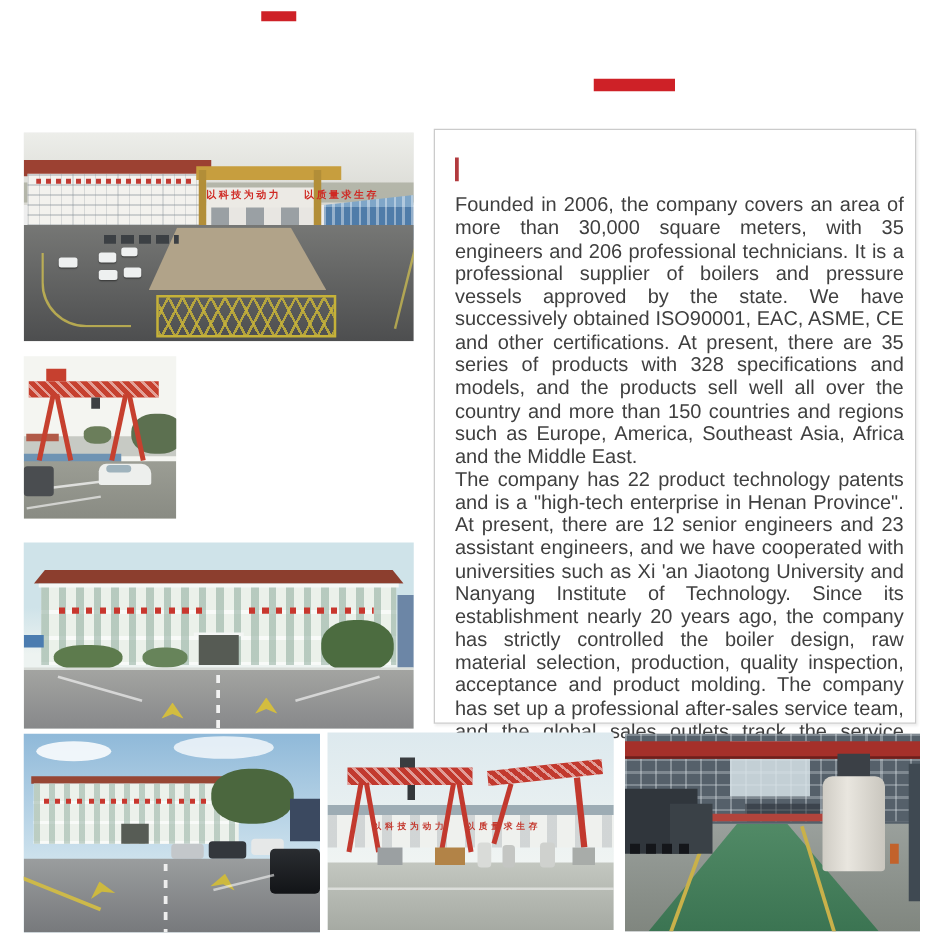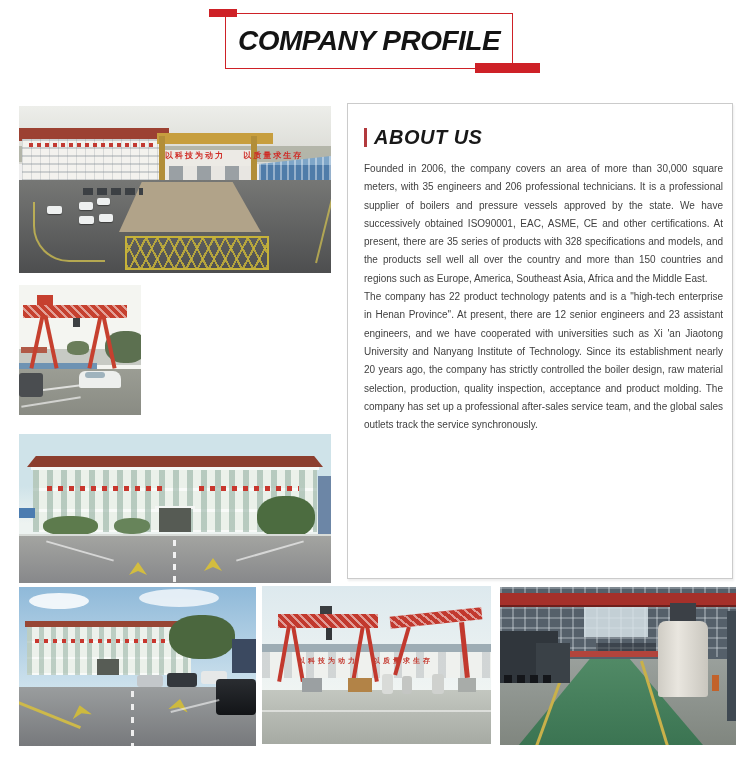--- a/index.html
+++ b/index.html
@@ -13,34 +13,31 @@
   .hdr-box{position:absolute;left:225px;top:13px;width:286px;height:54px;
            border:1px solid #ce2127;display:flex;align-items:center;justify-content:center;}
   .hdr-title{font-style:italic;font-weight:700;font-size:28px;letter-spacing:-0.5px;color:#141414;white-space:nowrap;}
 
   
   .panel{position:absolute;left:347px;top:103px;width:384px;height:474px;background:#fff;
          border:1px solid #cbcbcb;box-shadow:1px 2px 2px rgba(0,0,0,.07);}
   .about-head{margin:22px 0 0 16px;display:flex;align-items:center;}
   .redbar{width:3px;height:19px;background:#b23a3e;margin-right:7px;}
   .about-title{font-size:20px;font-weight:700;font-style:italic;color:#181818;letter-spacing:.5px;}
-  .about-body{padding:11px 9px 0 16px;font-size:10px;line-height:18.3px;color:#3f3f3f;text-align:justify;}
+  .about-body{padding:11px 9px 0 16px;font-size:16px;line-height:18.3px;color:#3f3f3f;text-align:justify;}
   .about-body p{margin:0;}
 
   .cn{position:absolute;font-weight:700;white-space:nowrap;overflow:hidden;}
 </style>
 </head>
 <body>
 
 <div class="canvas">
 
   <div class="hdr-block" style="left:209px;top:9px;width:28px;height:8px;"></div>
-  <div class="hdr-box">
-    <span class="hdr-title">COMPANY PROFILE</span>
-  </div>
   <div class="hdr-block" style="left:475px;top:63px;width:65px;height:10px;"></div>
 
   <div class="ph" style="left:19px;top:106px;width:312px;height:167px;">
     <div class="L" style="left:0;top:0;width:100%;height:58px;background:linear-gradient(180deg,#edeeea,#d8d8d2);"></div>
     <div class="L" style="left:0;top:40px;width:100%;height:16px;background:#a5a899;opacity:.75;"></div>
     <div class="L" style="left:0;top:22px;width:150px;height:13px;background:#9c4132;"></div>
     <div class="L" style="left:3px;top:33px;width:143px;height:45px;background:#f3f2ee;background-image:repeating-linear-gradient(180deg,rgba(130,140,148,.35) 0 2px,transparent 2px 8px),repeating-linear-gradient(90deg,rgba(130,140,148,.25) 0 1px,transparent 1px 9px);"></div>
     <div class="L" style="left:10px;top:37px;width:125px;height:4px;background:repeating-linear-gradient(90deg,#c23a32 0 4px,transparent 4px 8px);"></div>
     <div class="L" style="left:146px;top:44px;width:90px;height:34px;background:#eceae5;"></div>
     <div class="L" style="left:150px;top:60px;width:82px;height:18px;background:repeating-linear-gradient(90deg,#9aa0a4 0 14px,#e8e6e2 14px 28px);"></div>
@@ -102,21 +99,20 @@
     <div class="L" style="left:154px;top:106px;width:3px;height:43px;background:repeating-linear-gradient(180deg,#f2f2f2 0 6px,transparent 6px 12px);"></div>
     <div class="L" style="left:110px;top:128px;width:18px;height:13px;background:#d3bd3f;clip-path:polygon(50% 0,100% 100%,50% 70%,0 100%);"></div>
     <div class="L" style="left:185px;top:124px;width:18px;height:13px;background:#d3bd3f;clip-path:polygon(50% 0,100% 100%,50% 70%,0 100%);"></div>
     <div class="L" style="left:26px;top:116px;width:70px;height:2px;background:rgba(255,255,255,.6);transform:rotate(16deg);"></div>
     <div class="L" style="right:26px;top:116px;width:70px;height:2px;background:rgba(255,255,255,.6);transform:rotate(-16deg);"></div>
   </div>
 
   <div class="panel">
     <div class="about-head">
       <span class="redbar"></span>
-      <span class="about-title">ABOUT US</span>
     </div>
     <div class="about-body">
       <p>Founded in 2006, the company covers an area of more than 30,000 square meters, with 35 engineers and 206 professional technicians. It is a professional supplier of boilers and pressure vessels approved by the state. We have successively obtained ISO90001, EAC, ASME, CE and other certifications. At present, there are 35 series of products with 328 specifications and models, and the products sell well all over the country and more than 150 countries and regions such as Europe, America, Southeast Asia, Africa and the Middle East.</p>
       <p>The company has 22 product technology patents and is a "high-tech enterprise in Henan Province". At present, there are 12 senior engineers and 23 assistant engineers, and we have cooperated with universities such as Xi 'an Jiaotong University and Nanyang Institute of Technology. Since its establishment nearly 20 years ago, the company has strictly controlled the boiler design, raw material selection, production, quality inspection, acceptance and product molding. The company has set up a professional after-sales service team, and the global sales outlets track the service synchronously.</p>
     </div>
   </div>
 
   <div class="ph" style="left:19px;top:587px;width:237px;height:159px;background:linear-gradient(180deg,#8fb9d9,#d4e6ef 70%);">
     <div class="L" style="left:10px;top:6px;width:60px;height:16px;background:rgba(255,255,255,.85);border-radius:50%;"></div>
     <div class="L" style="left:120px;top:2px;width:80px;height:18px;background:rgba(255,255,255,.75);border-radius:50%;"></div>

